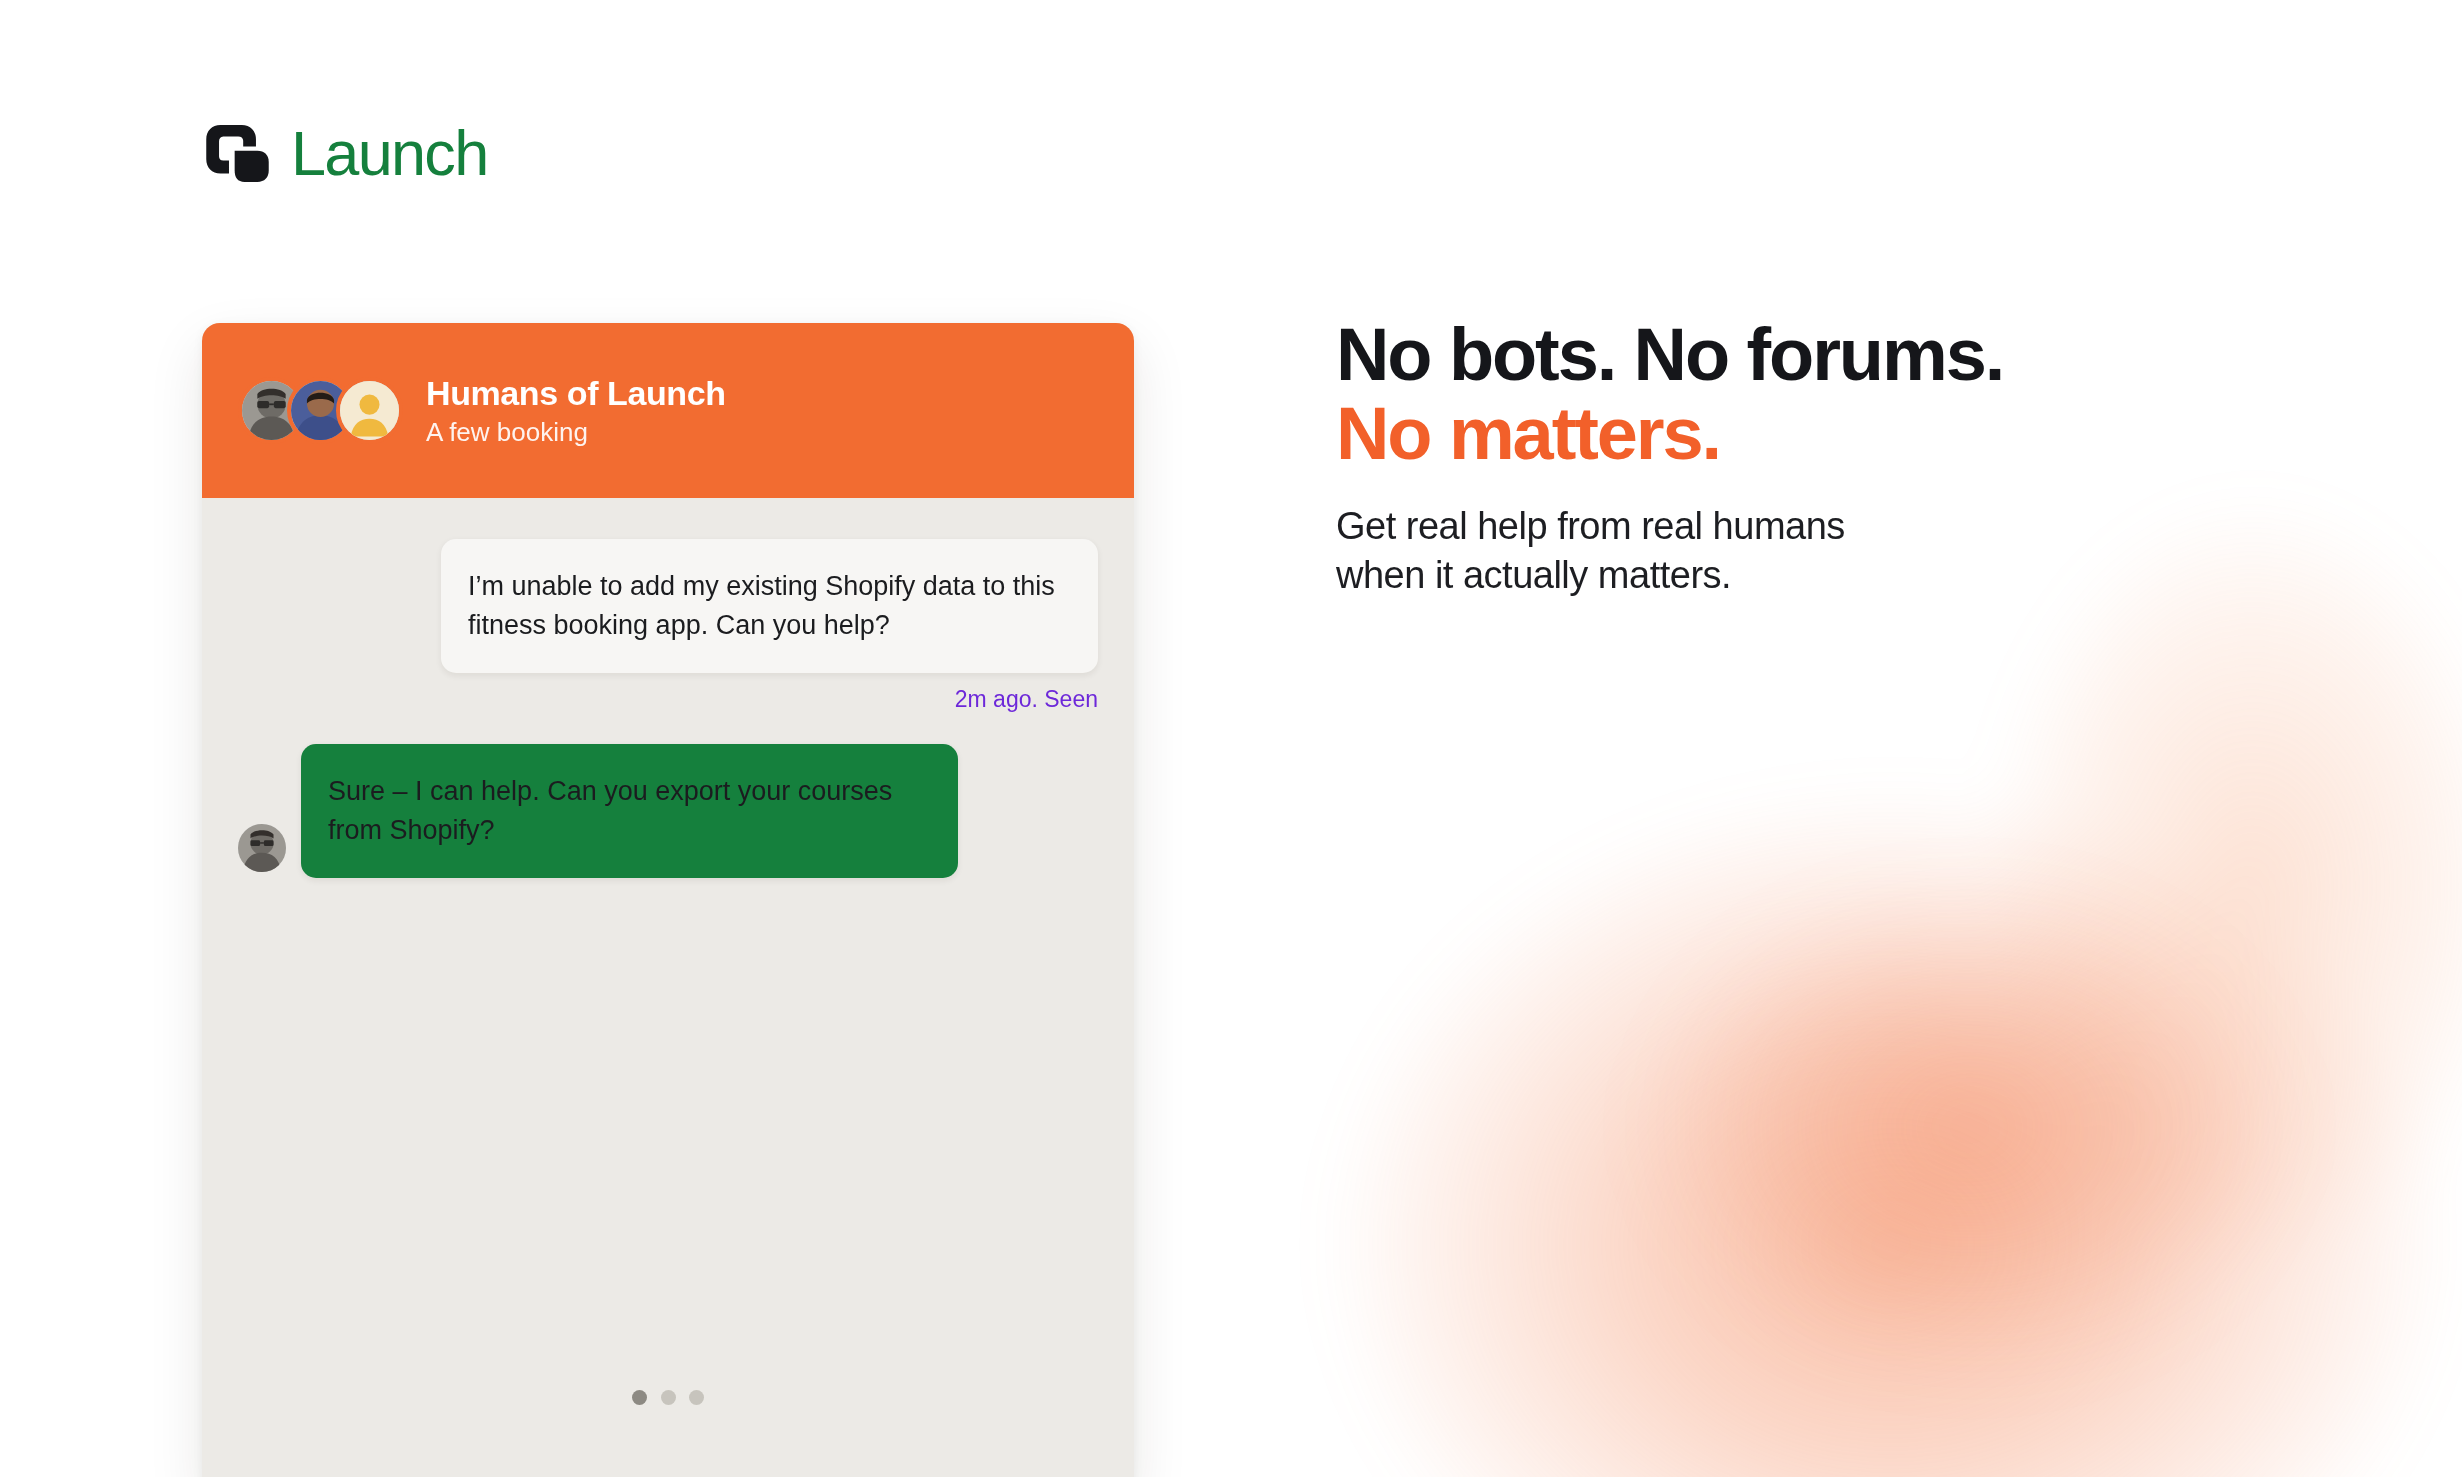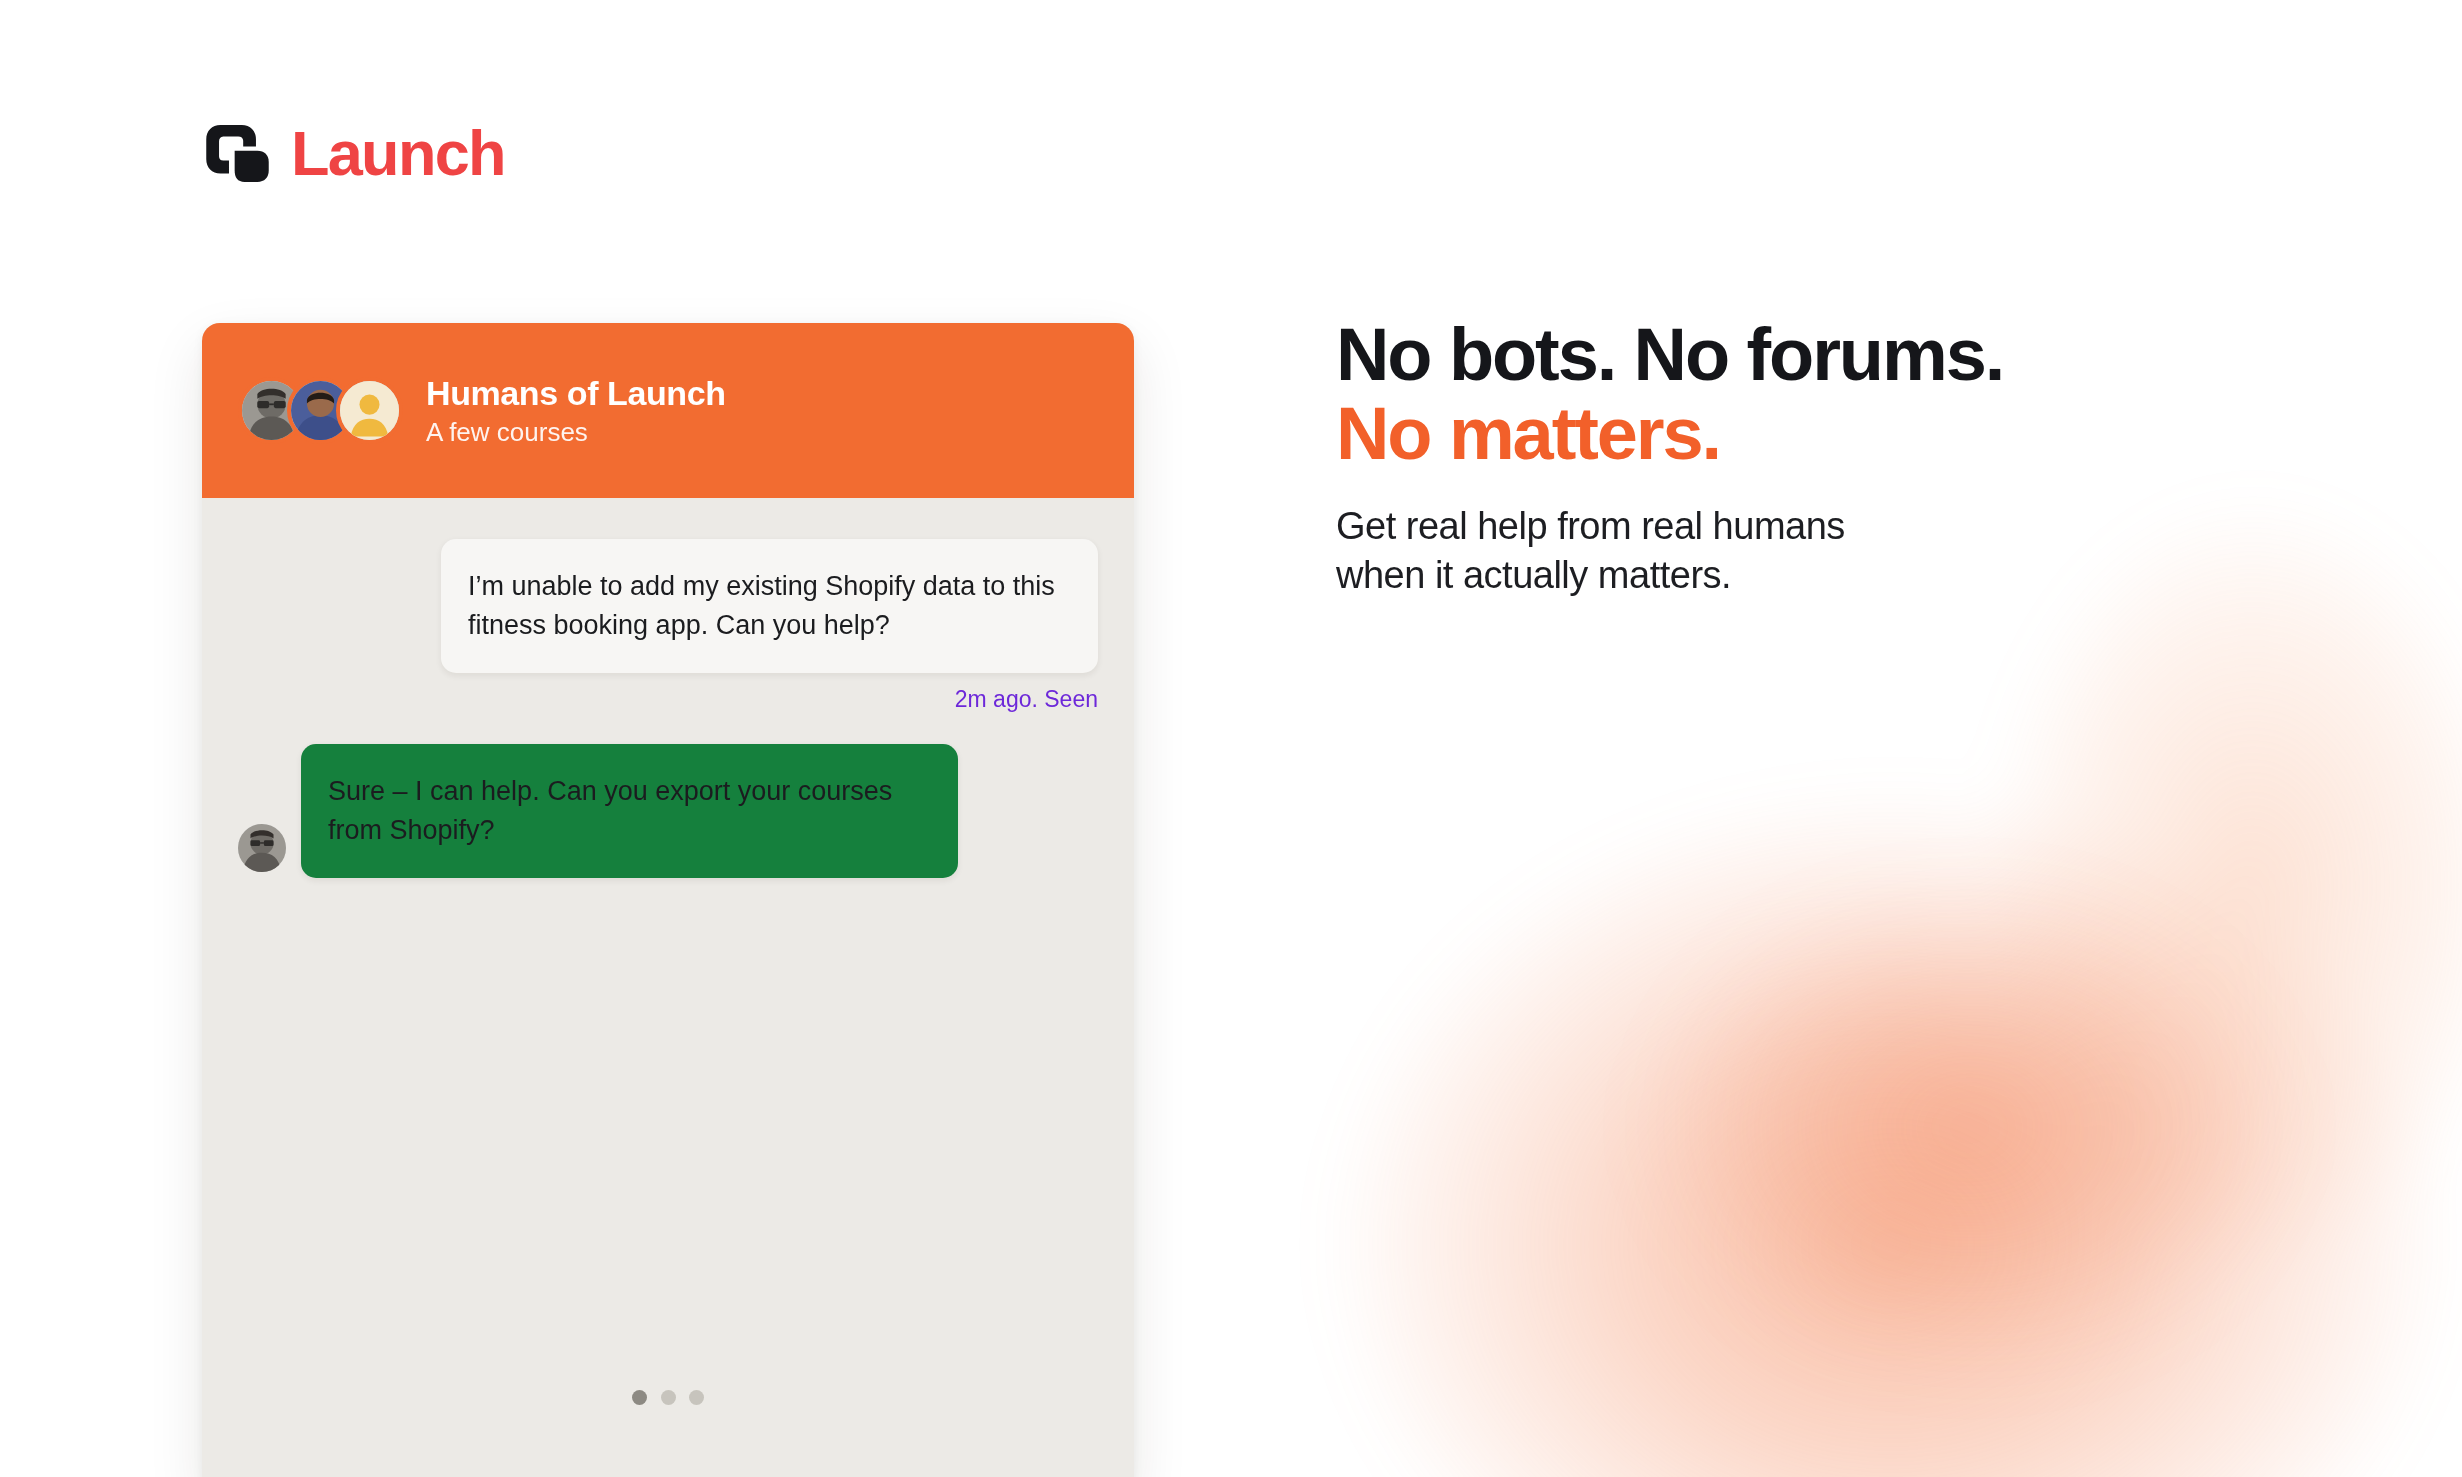--- a/index.html
+++ b/index.html
@@ -44,23 +44,23 @@
     position: absolute;
     left: 202px;
     top: 118px;
     display: flex;
     align-items: center;
     gap: 18px;
   }
   .brand-mark { width: 71px; height: 71px; display: block; }
   .brand-name {
     font-size: 63px;
-    font-weight: 700;
+    font-weight: 400;
     letter-spacing: -1.7px;
-    color: #ef4444;
+    color: #15803d;
     line-height: 1;
   }
 
   
   .chat-card {
     position: absolute;
     left: 202px;
     top: 323px;
     width: 932px;
     height: 1163px;
@@ -229,21 +229,21 @@
         <svg viewBox="0 0 100 100" aria-hidden="true">
           <rect width="100" height="100" fill="#f5ead2"></rect>
           <circle cx="50" cy="40" r="17" fill="#f0b93f"></circle>
           <path d="M18 94 C22 72 34 64 50 64 C66 64 78 72 82 94 Z" fill="#f0b93f"></path>
         </svg>
       </div>
 
     </div>
     <div class="header-text">
       <div class="header-title">Humans of Launch</div>
-      <div class="header-sub">A few courses</div>
+      <div class="header-sub">A few booking</div>
     </div>
   </div>
 
   <div class="chat-body">
 
     <div class="msg-row out">
       <div class="bubble">I’m unable to add my existing Shopify data to this fitness booking app. Can you help?</div>
     </div>
     <div class="meta right">2m ago. Seen</div>
 

